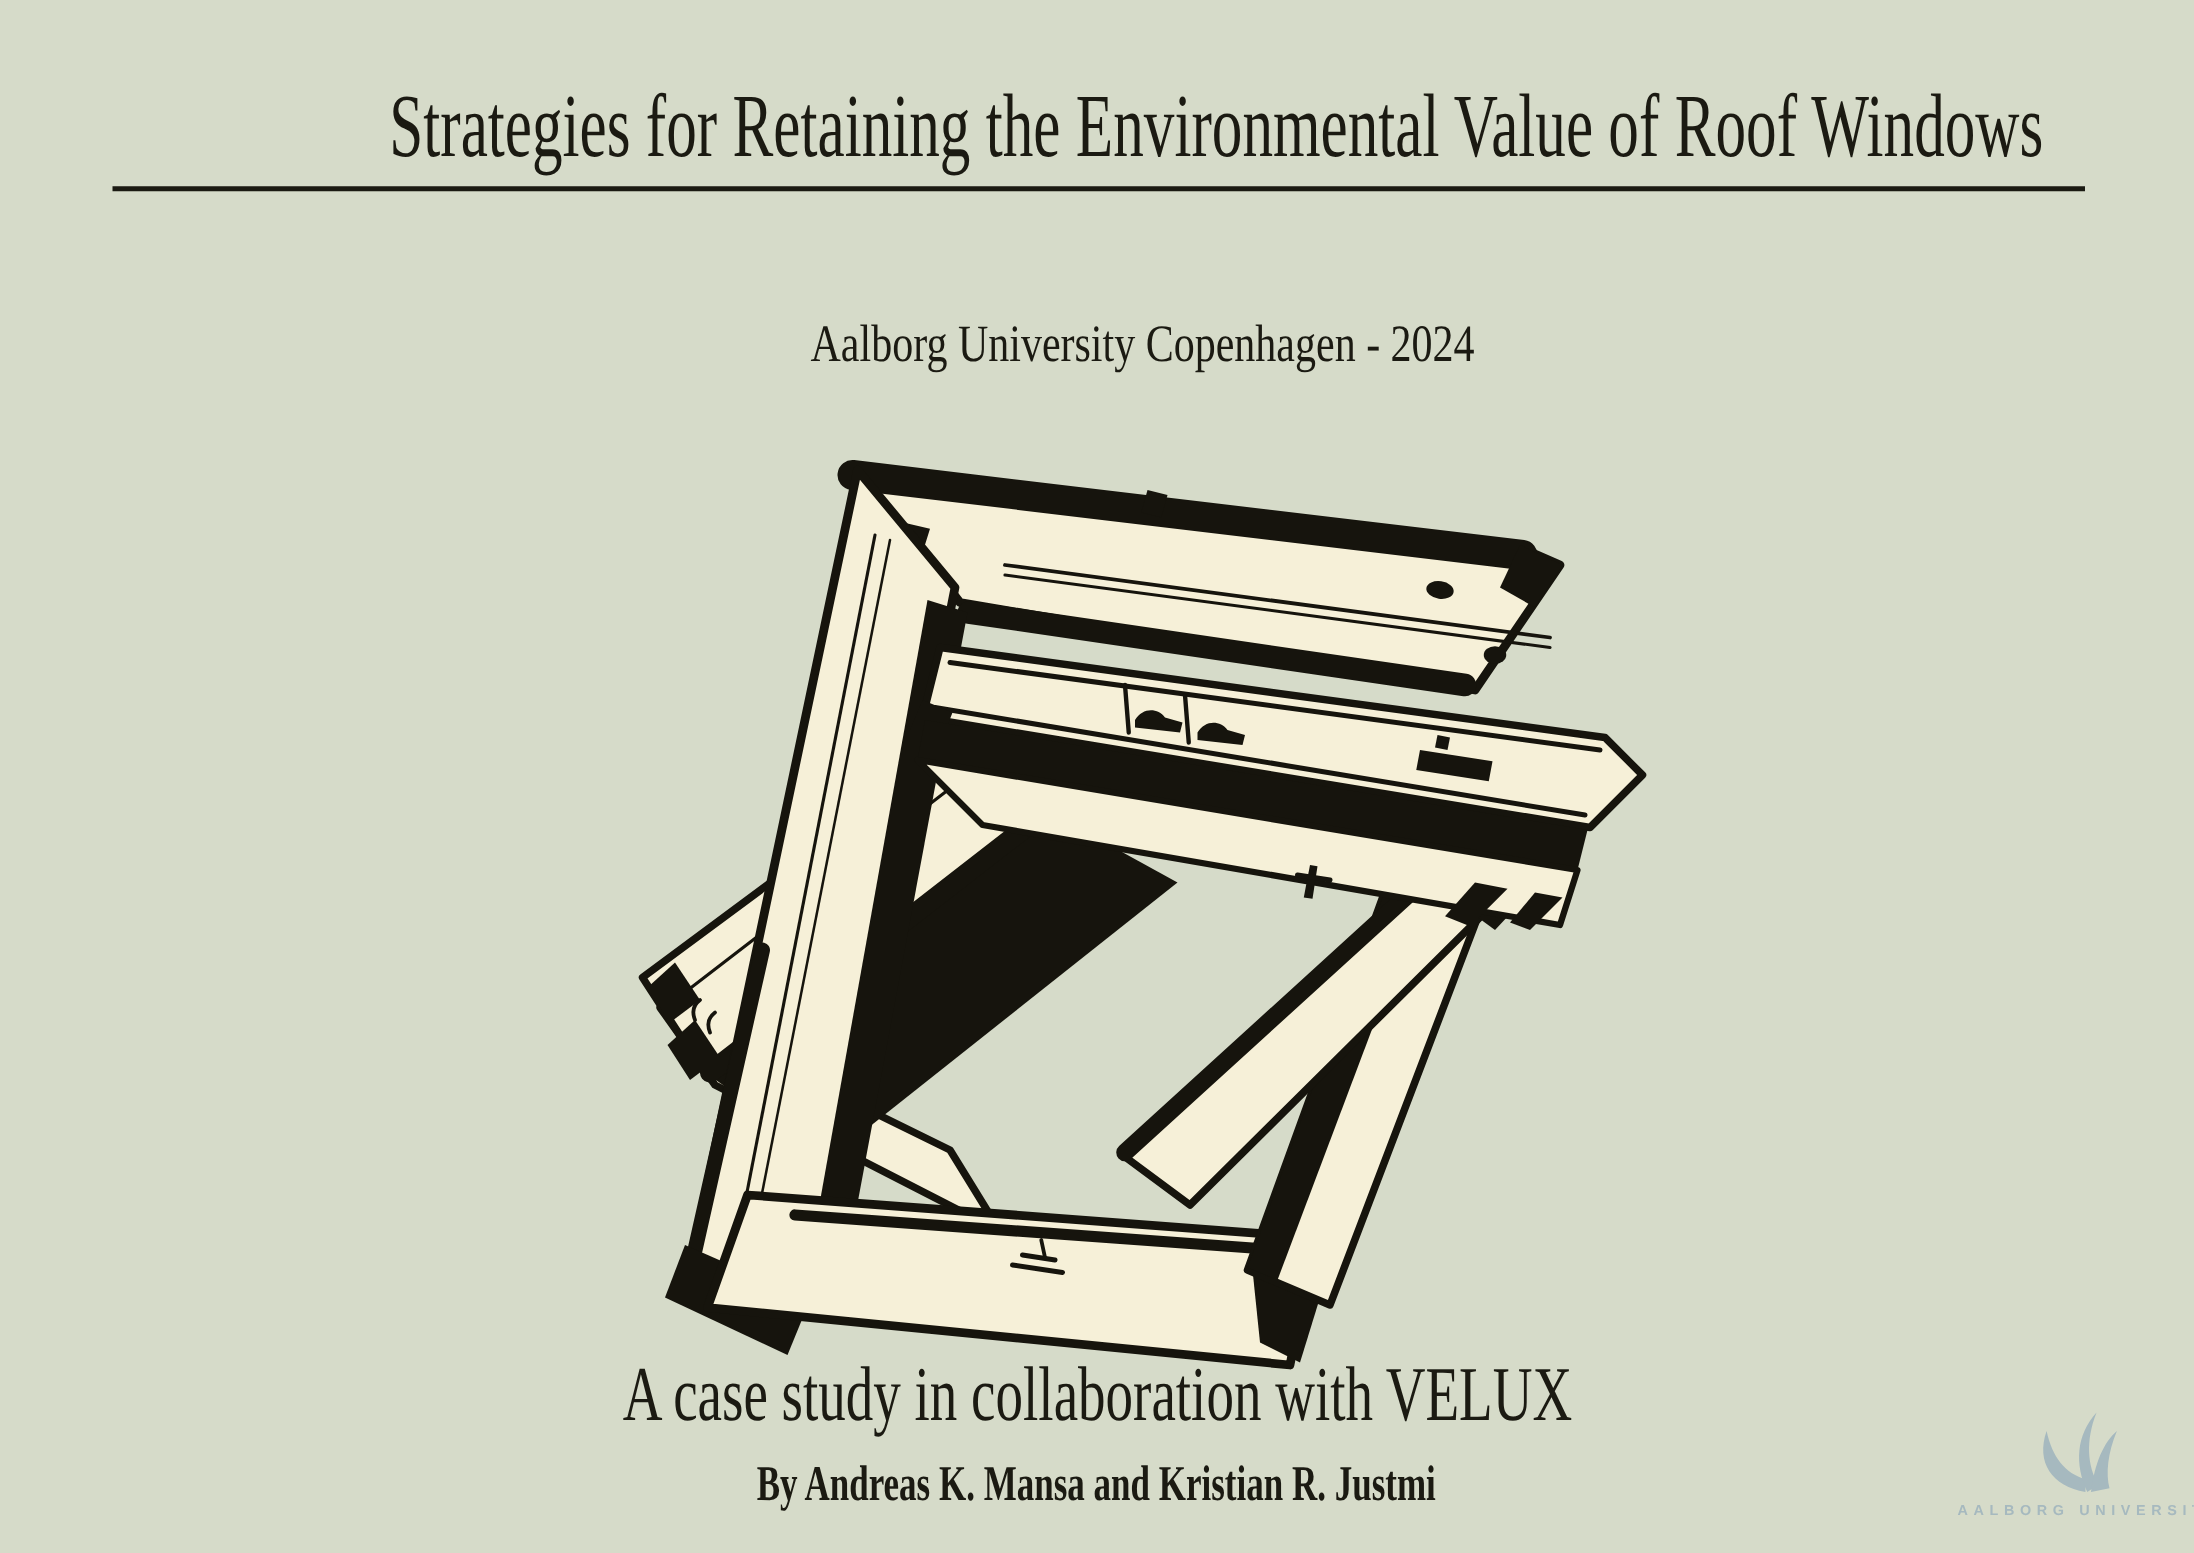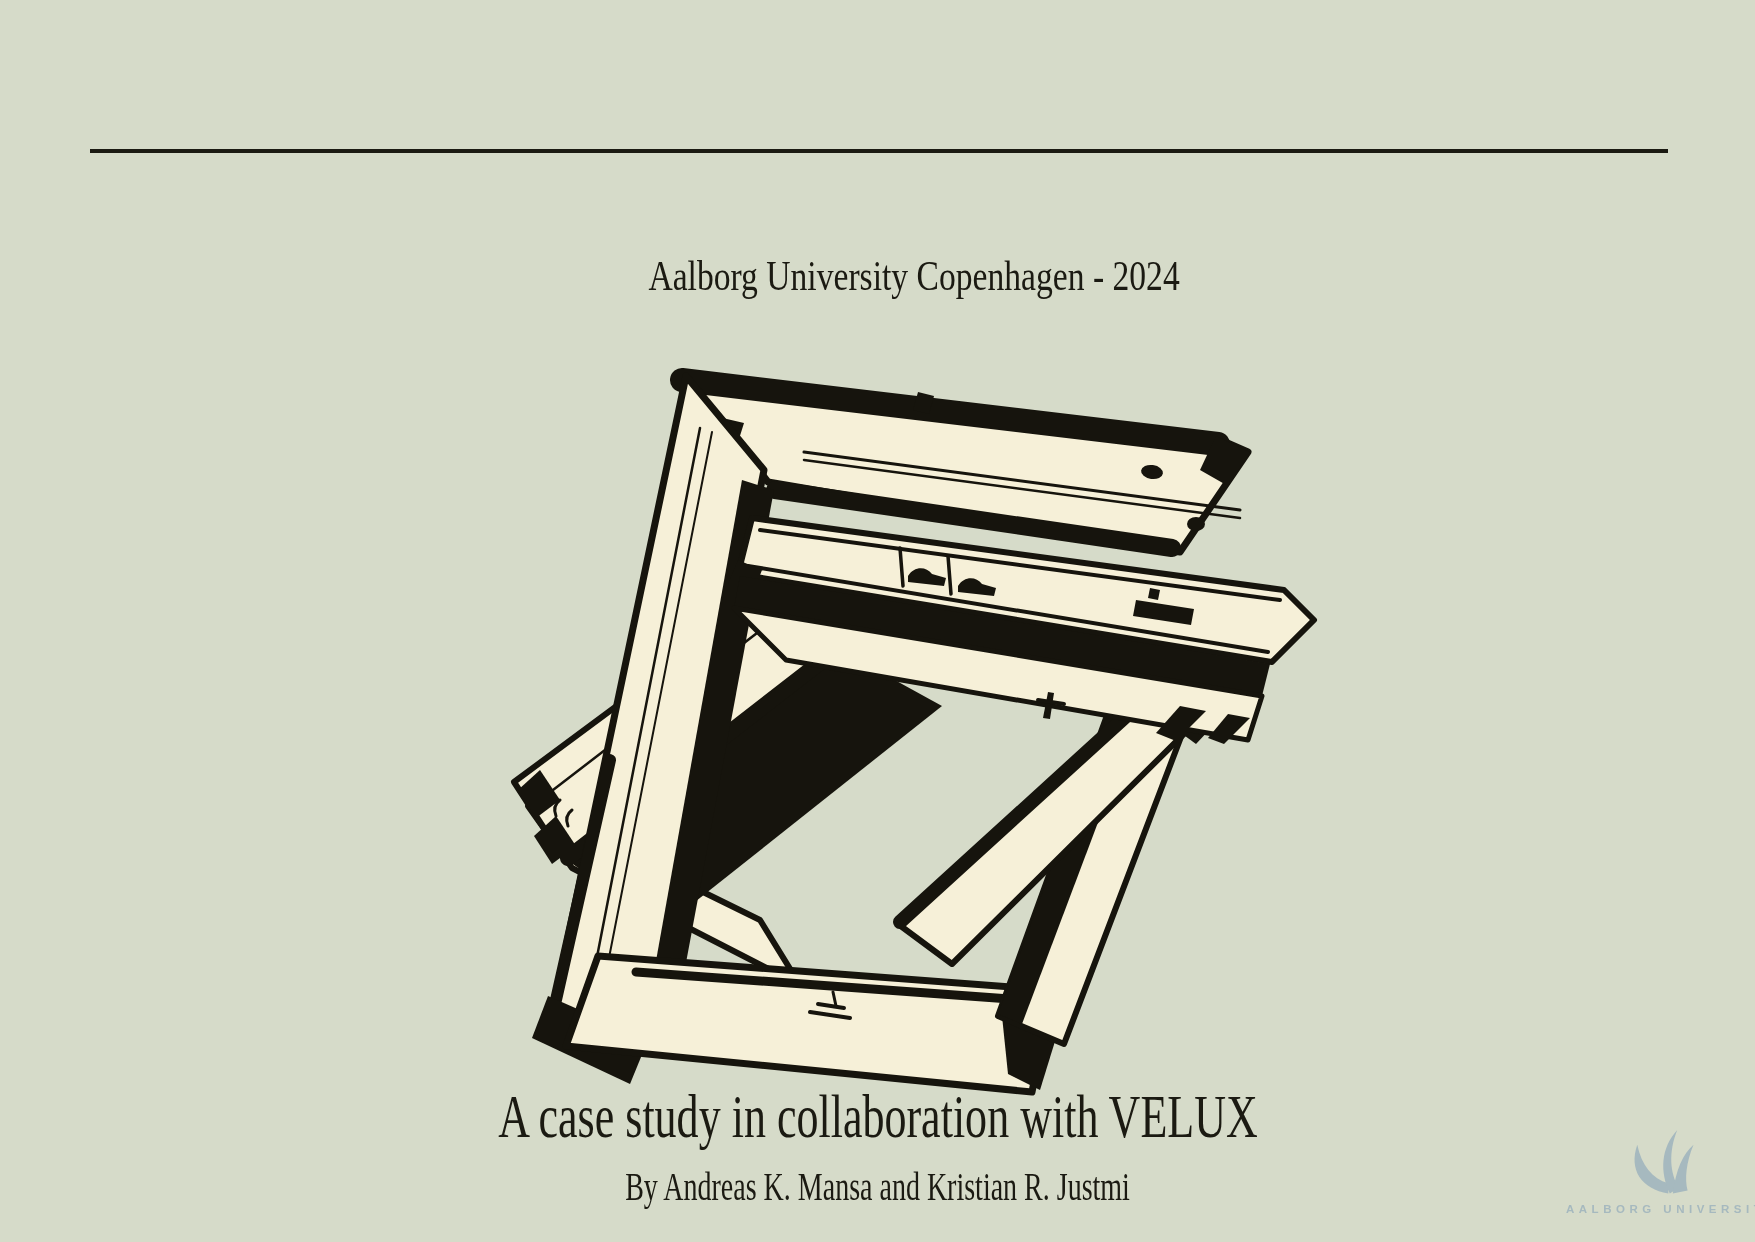--- a/index.html
+++ b/index.html
@@ -24,21 +24,21 @@
     transform-origin:50% 50%;
   }
   .title-line{top:64px;font-size:72px;}
   .title-line .squeeze{--sx:0.68;}
   .subtitle-line{top:176px;font-size:60px;}
   .subtitle-line .squeeze{--sx:0.80;}
   .inst-line{top:254px;font-size:42px;padding-left:37px;}
   .inst-line .squeeze{--sx:0.80;}
   .case-line{top:1084px;font-size:62px;text-decoration:underline;}
   .case-line .squeeze{--sx:0.71;}
-  .by-line{top:1166px;font-size:40px;}
+  .by-line{top:1166px;font-size:40px;font-weight:bold;}
   .by-line .squeeze{--sx:0.70;}
   .title-rule{
     position:absolute;top:149px;left:90px;
     width:1578px;height:4px;background:#1b1a12;
   }
   .illustration{
     position:absolute;left:0;top:0;width:1755px;height:1242px;
   }
   .logo{
     position:absolute;left:1566px;top:1124px;width:184px;
@@ -52,20 +52,23 @@
     color:#a6b9bf;
     margin-top:5px;
     white-space:nowrap;
   }
 </style>
 </head>
 <body>
 
 <div class="page">
 
+  <div class="center-line title-line">
+    <span class="squeeze">Strategies for Retaining the Environmental Value of Roof Windows</span>
+  </div>
   <div class="title-rule"></div>
   <div class="center-line inst-line">
     <span class="squeeze">Aalborg University Copenhagen - 2024</span>
   </div>
 
   <svg class="illustration" viewBox="0 0 1755 1242" aria-hidden="true">
     <g stroke-linejoin="round" stroke-linecap="round">
 
       <path d="M 528,806 L 572,868 L 800,985 L 760,920 Z" fill="#f6f0d8" stroke="#16140d" stroke-width="6"></path>
 

